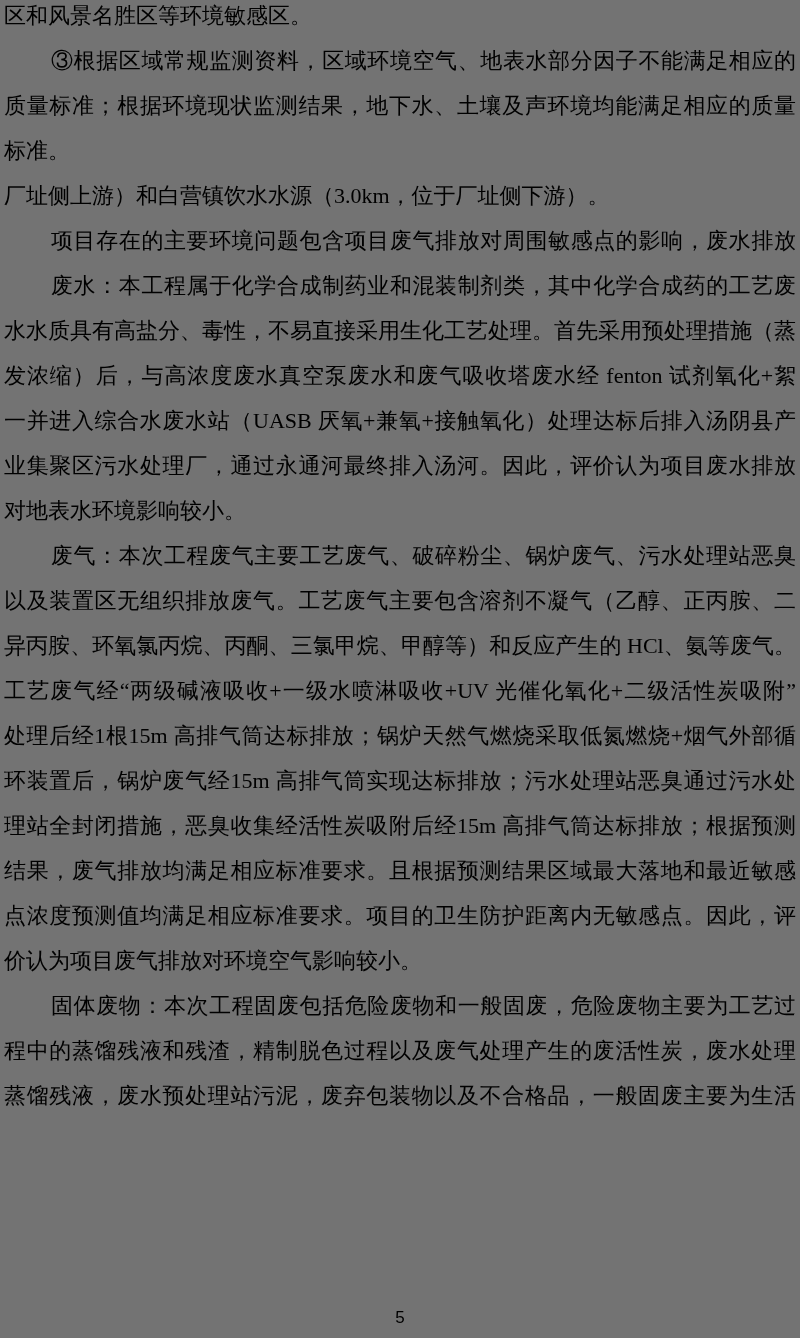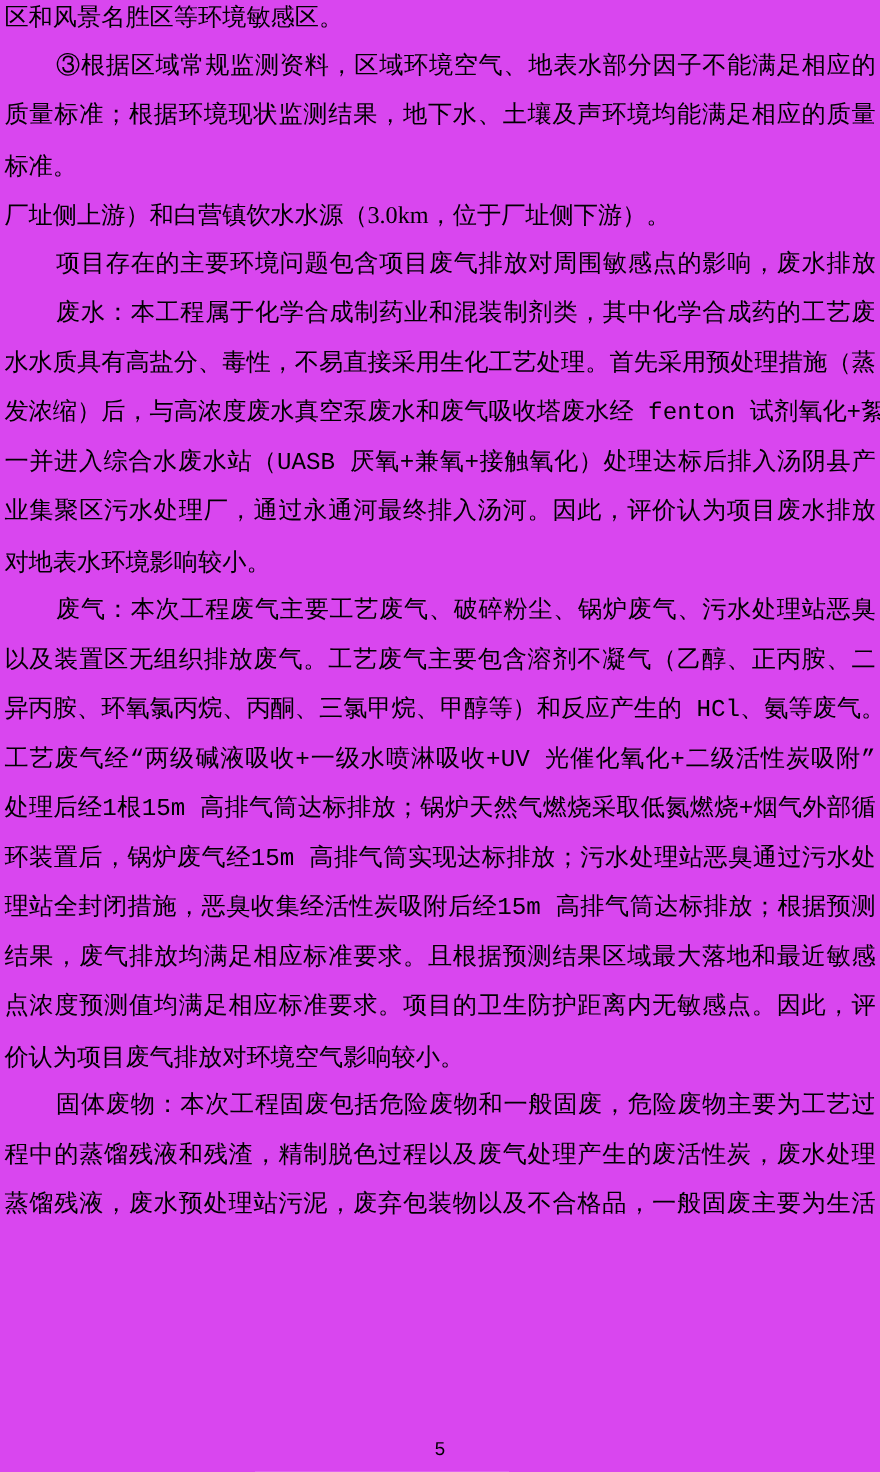--- a/index.html
+++ b/index.html
@@ -11,40 +11,39 @@
     height: 1338px;
     background: #ffffff;
     color: #000000;
     font-family: "Liberation Serif", "DejaVu Serif", serif;
   }
   .page {
     position: relative;
     width: 800px;
     height: 1338px;
     overflow: hidden;
-    background: #d946ef;
+    background: #737373;
   }
   .text-block {
     position: absolute;
     left: 4px;
     top: -7px;
     width: 792px;
   }
   .ln {
     height: 45px;
     line-height: 45px;
     font-size: 22px;
     white-space: nowrap;
     overflow: visible;
   }
   
   .j {
     text-align: justify;
     text-align-last: justify;
-    font-family: Liberation Mono, monospace;
   }
   
   .i {
     text-indent: 47px;
   }
   .footer {
     position: absolute;
     left: 0;
     top: 1306px;
     width: 800px;

